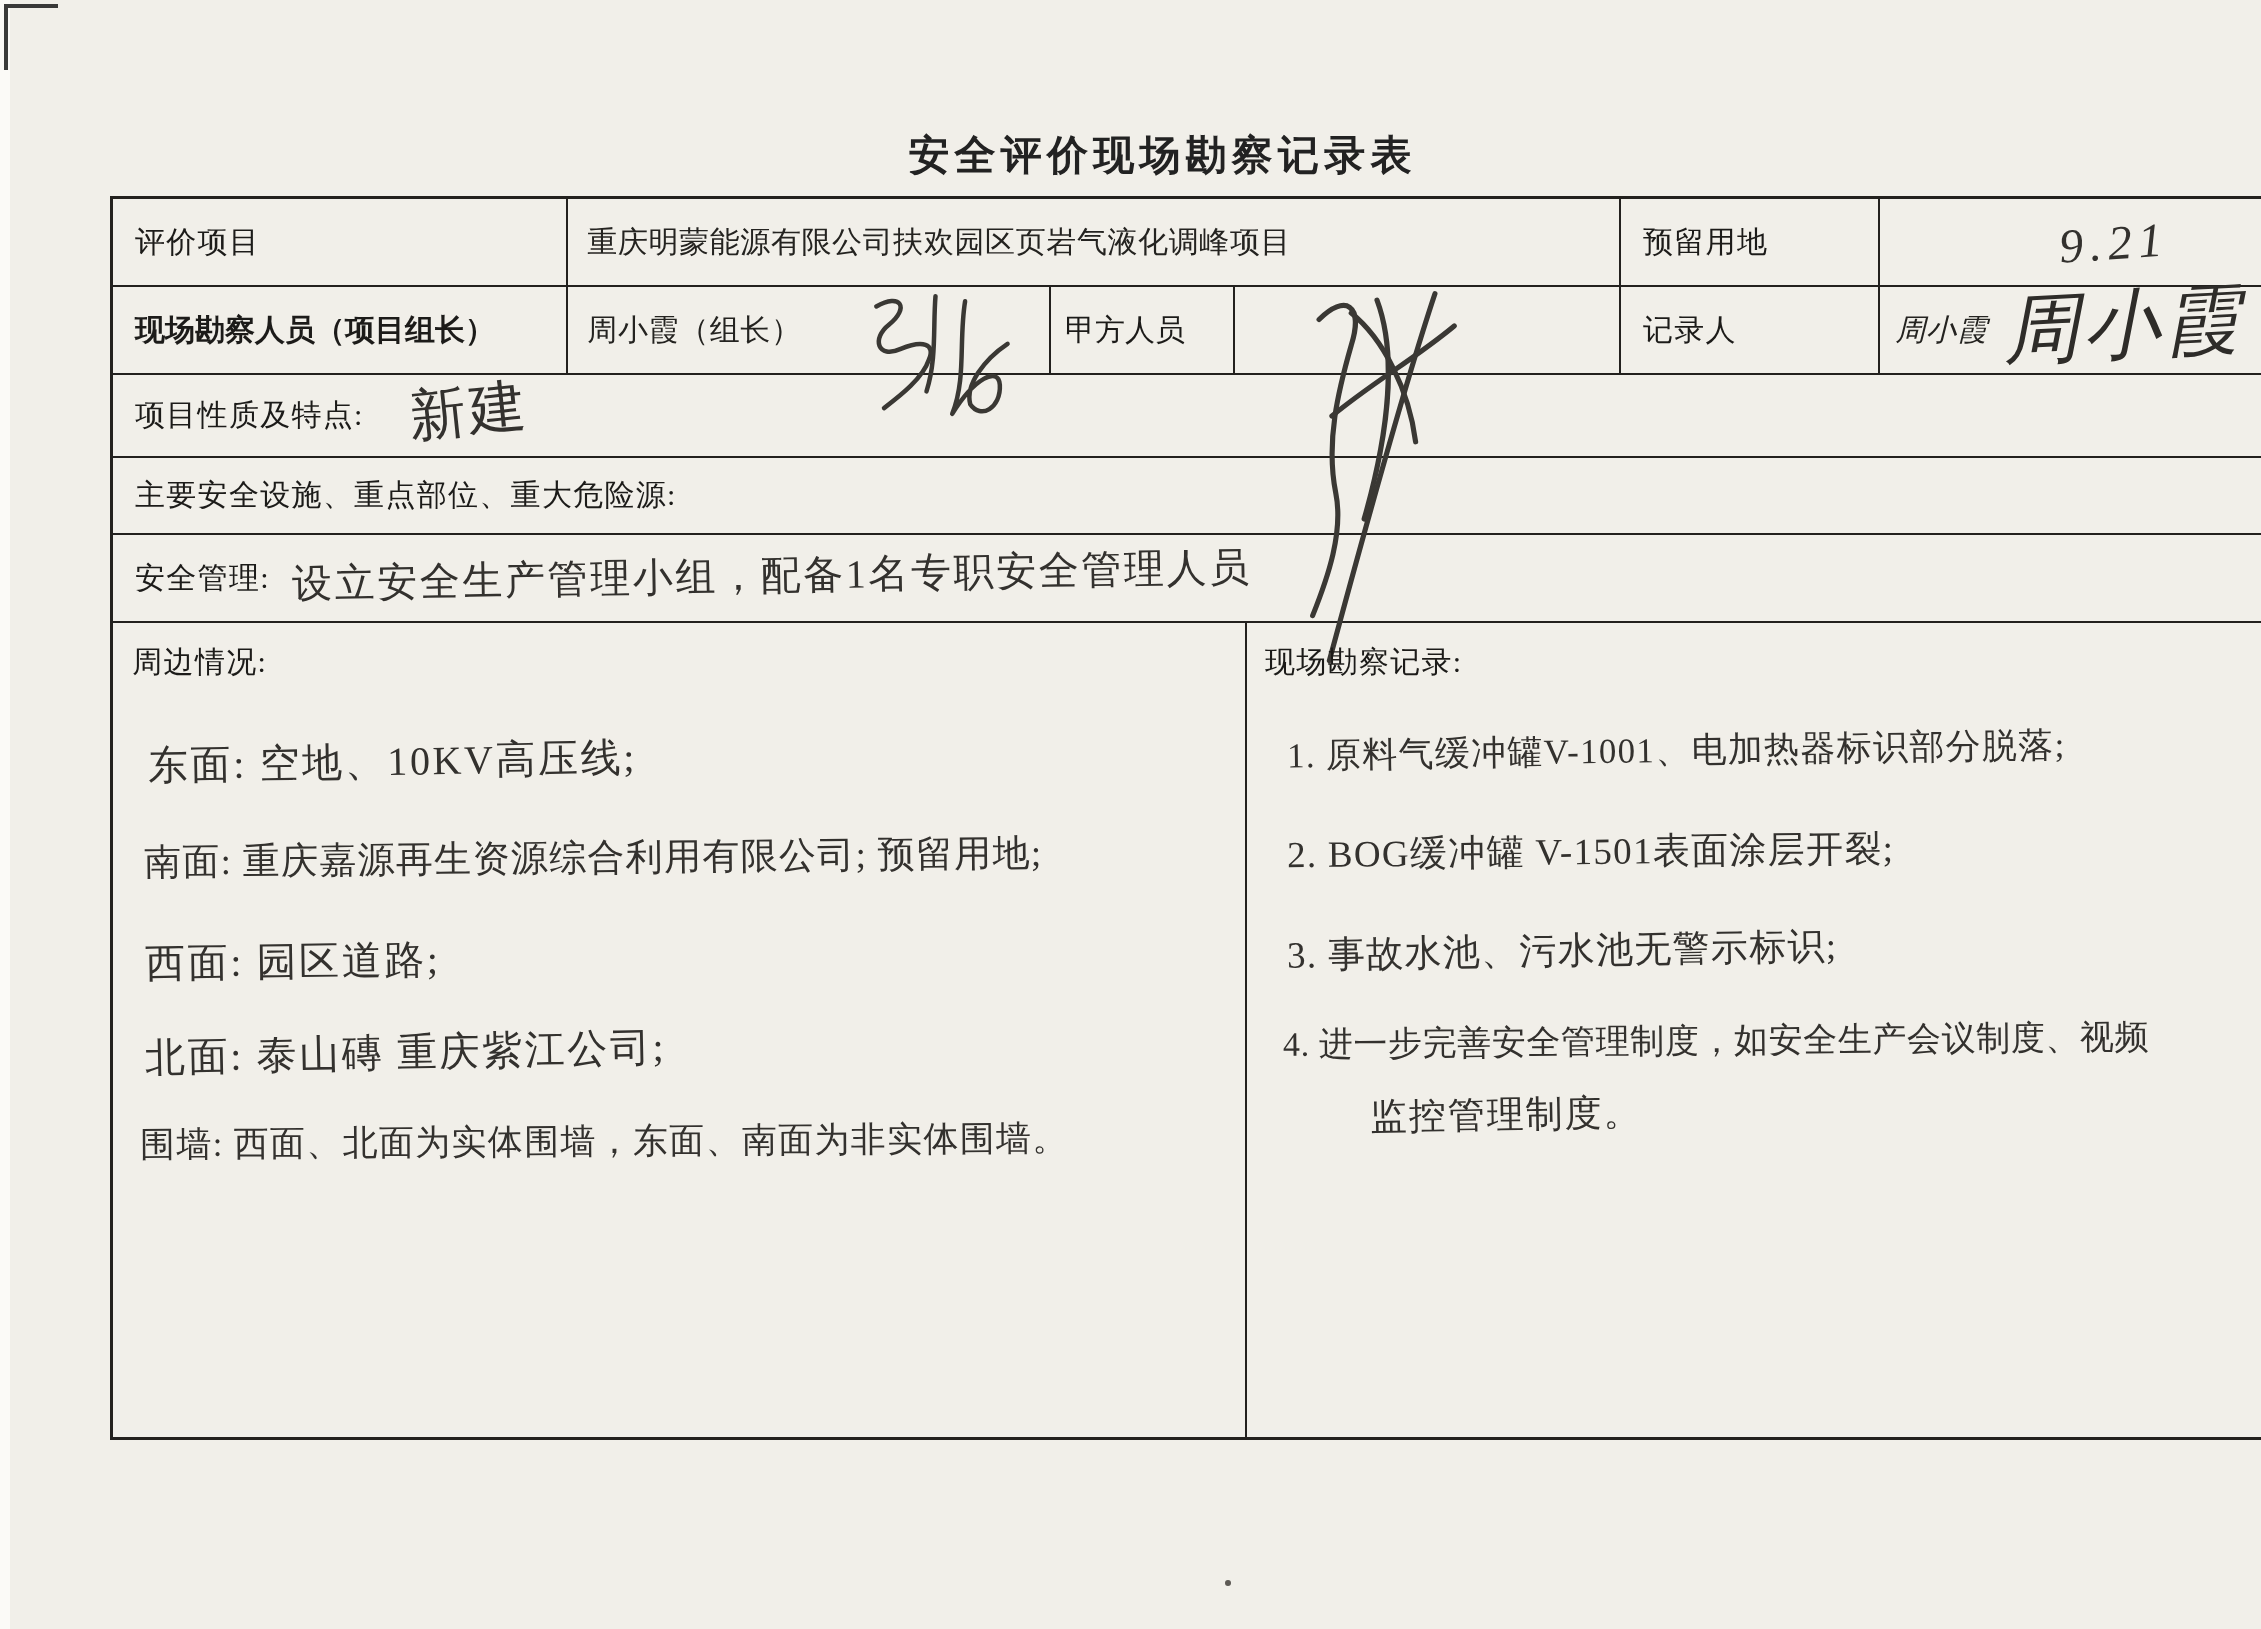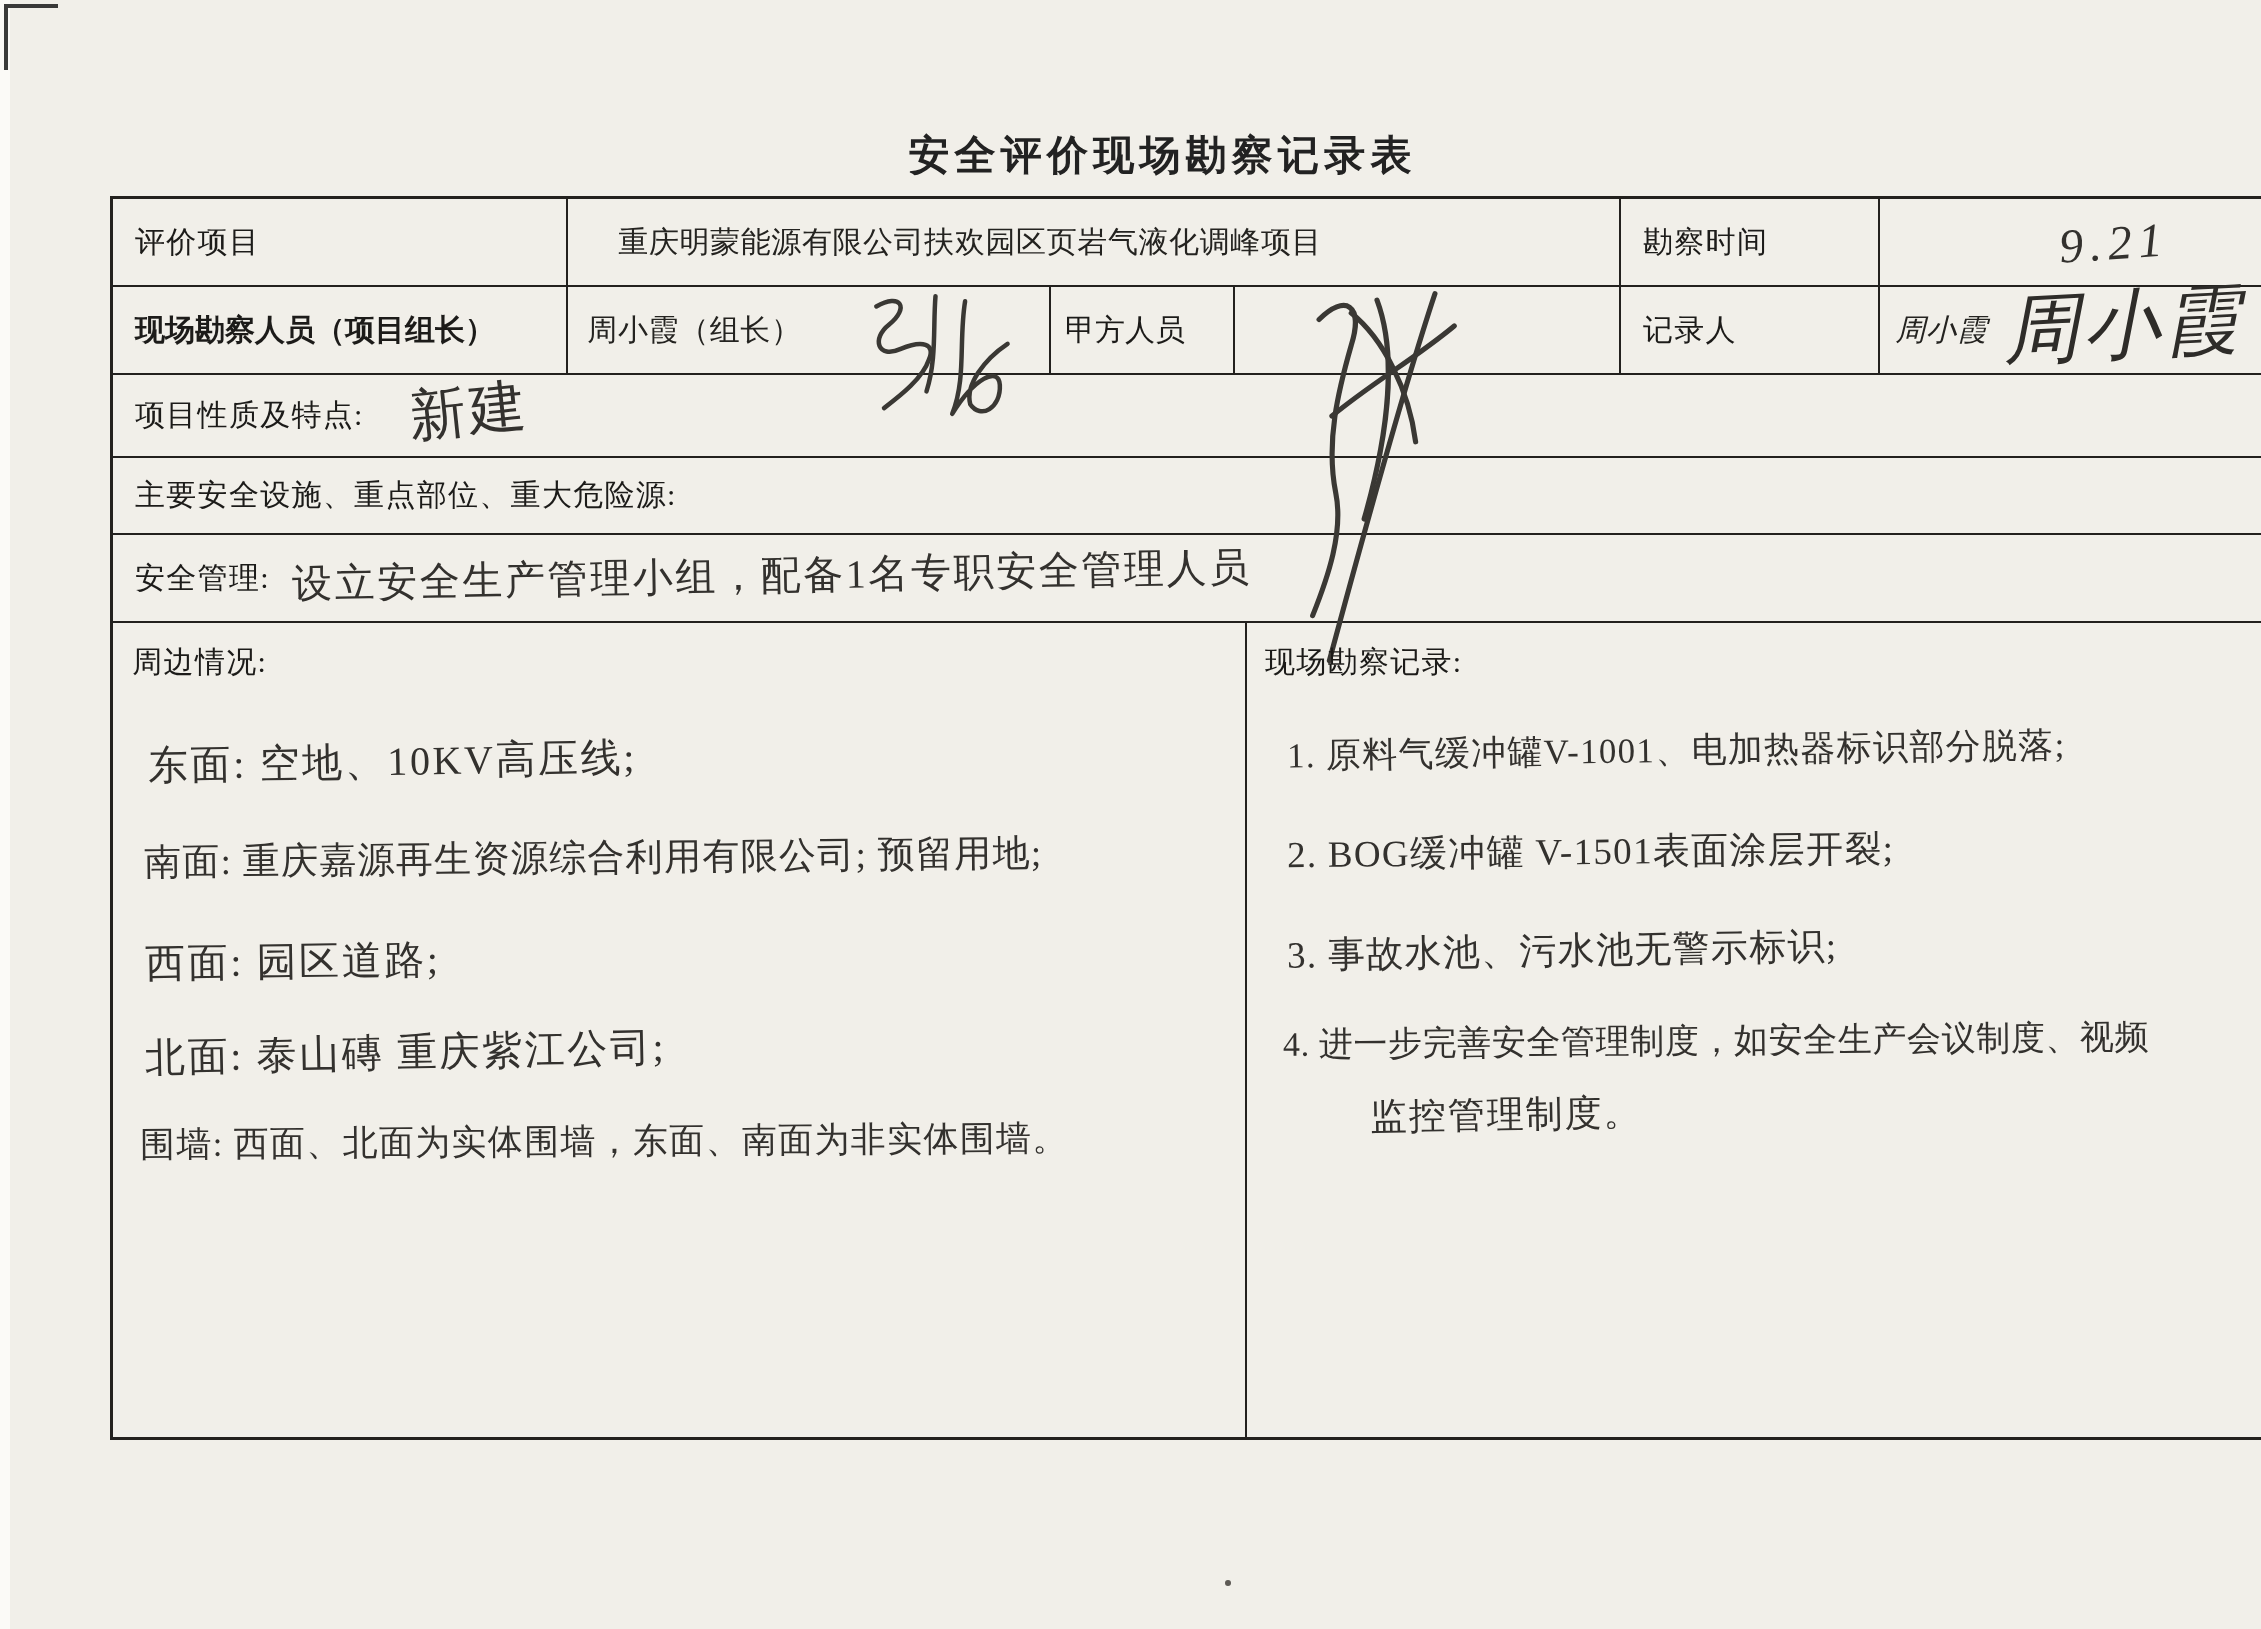--- a/index.html
+++ b/index.html
@@ -51,25 +51,25 @@
 <div class="scan-dot"></div>
 
 <div class="title">安全评价现场勘察记录表</div>
 
 <div class="form-table">
 
   <div class="trow" style="height:88px;">
     <div class="cell" style="width:455px;">
       <span class="lab">评价项目</span>
     </div>
-    <div class="cell" style="width:1053px;padding-left:31px;">
+    <div class="cell" style="width:1053px;">
       <span class="val">重庆明蒙能源有限公司扶欢园区页岩气液化调峰项目</span>
     </div>
     <div class="cell" style="width:259px;">
-      <span class="lab">勘察时间</span>
+      <span class="lab">预留用地</span>
     </div>
     <div class="cell" style="flex:1;justify-content:center;">
       <span class="hw" style="font-size:48px;font-style:italic;transform:rotate(-4deg);letter-spacing:6.4px;">9.21</span>
     </div>
   </div>
 
   <div class="trow" style="height:88px;">
     <div class="cell" style="width:455px;font-weight:bold;">
       <span class="lab" style="letter-spacing:0;">现场勘察人员（项目组长）</span>
     </div>

